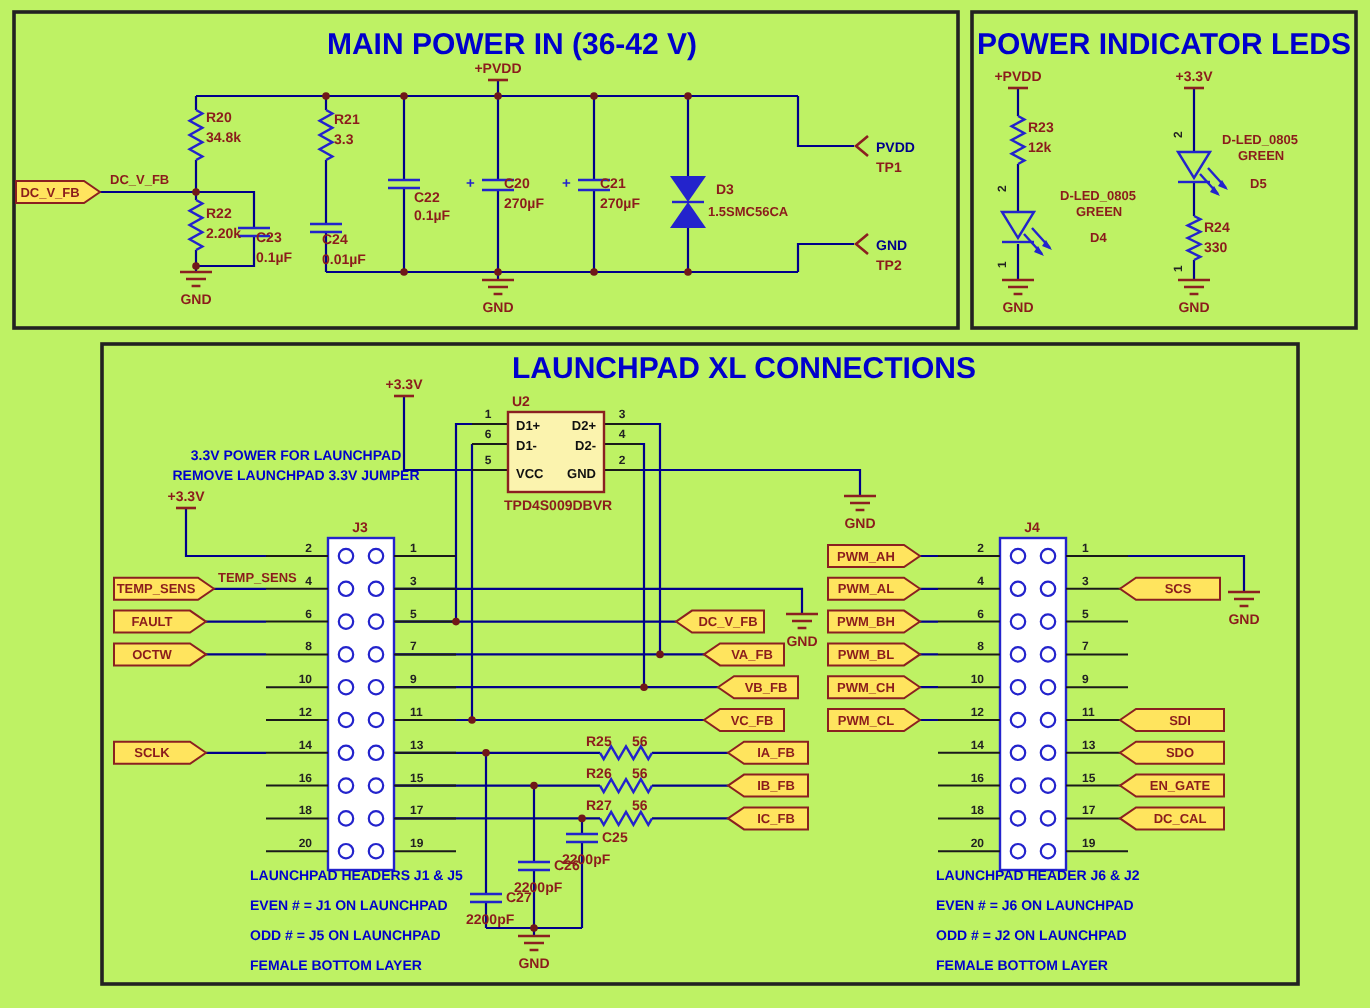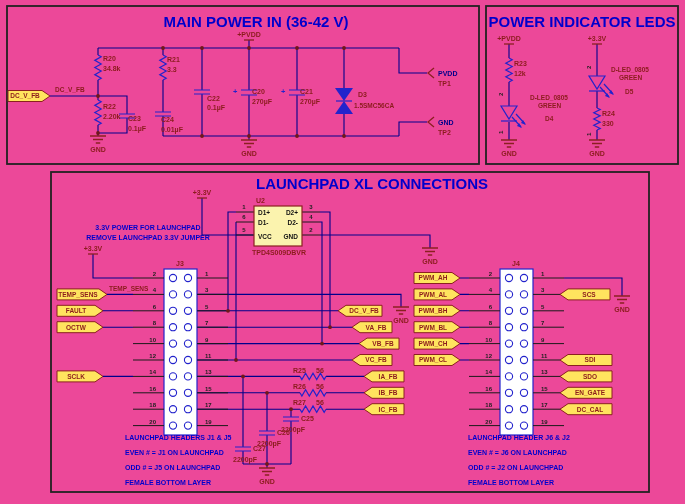--- a/index.html
+++ b/index.html
@@ -1,16 +1,16 @@
 <!DOCTYPE html>
 <html><head>
 <meta charset="utf-8">
 <style>
   html,body{margin:0;padding:0;background:#fff;}
-  .stage{position:relative;width:685px;height:504px;background:#ec4899;overflow:hidden;}
+  .stage{position:relative;width:685px;height:504px;background:#bef264;overflow:hidden;}
   svg{position:absolute;left:0;top:0;}
   svg text{font-family:"Liberation Sans",sans-serif;}
   .box{fill:none;stroke:#222;stroke-width:1.8;}
   .wire{stroke:#00008B;stroke-width:1.1;fill:none;}
   .stub{stroke:#1a1a1a;stroke-width:1;fill:none;}
   .sym{stroke:#2323CC;stroke-width:1.2;fill:none;}
   .symf{fill:#2323CC;stroke:none;}
   .red{stroke:#8B2020;stroke-width:1.3;fill:none;}
   .cbody{fill:#ffffff;stroke:#2323CC;stroke-width:1.2;}
   .pcirc{fill:#ffffff;stroke:#2323CC;stroke-width:1.1;}

